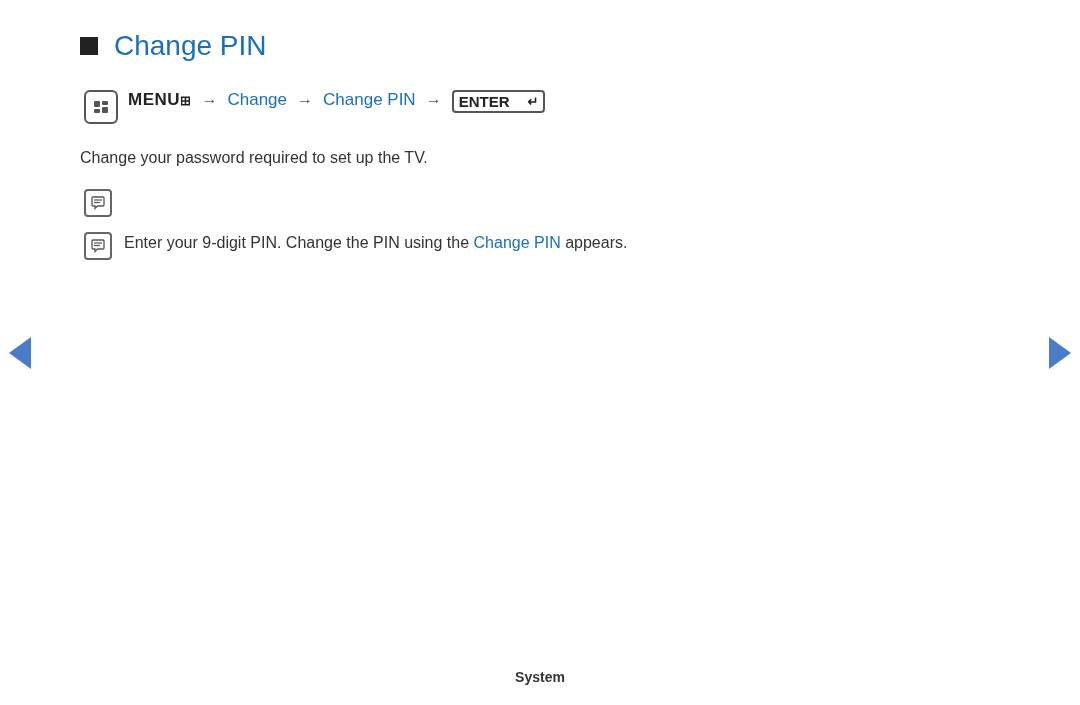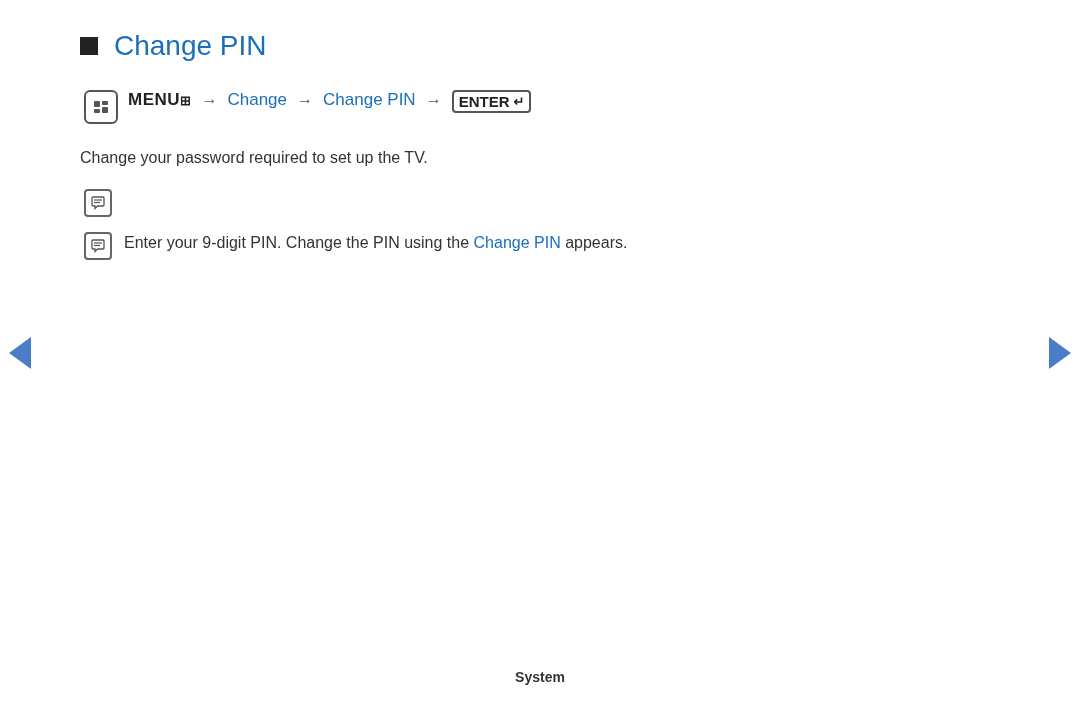--- a/index.html
+++ b/index.html
@@ -82,21 +82,21 @@
     }
 
     .enter-box {
       border: 2px solid #555;
       border-radius: 4px;
       padding: 1px 5px;
       font-weight: 700;
       font-size: 15px;
       display: inline-flex;
       align-items: center;
-      gap: 4px;
+      gap: 18px;
     }
 
     .enter-arrow {
       font-size: 13px;
     }
 
     .description-text {
       font-size: 16px;
       color: #333;
       margin-bottom: 18px;

